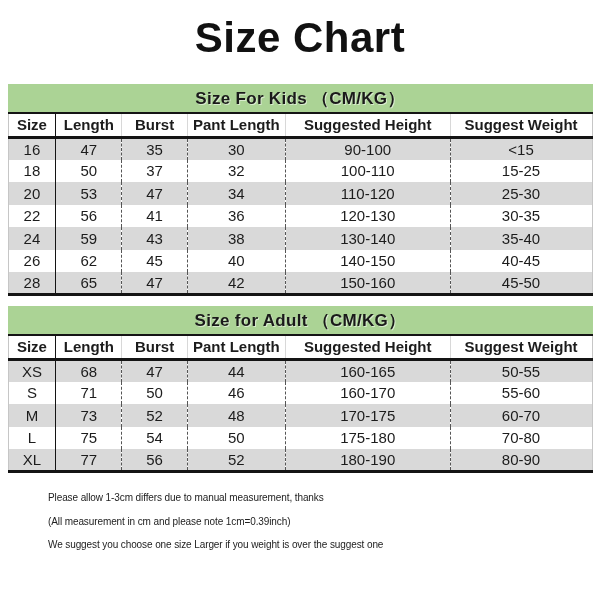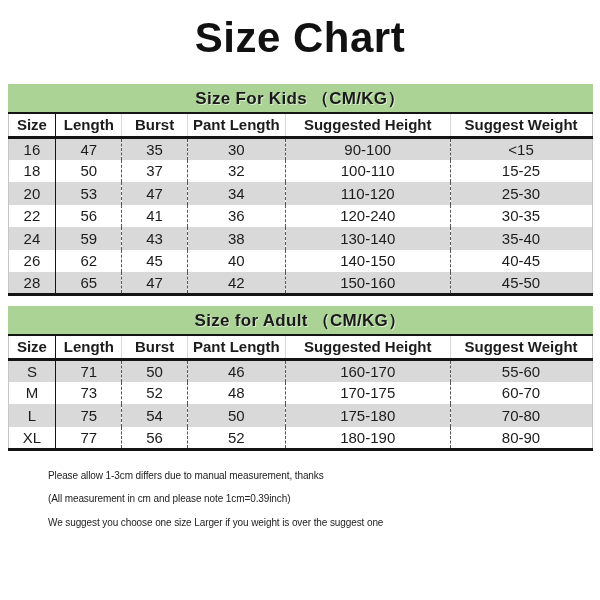--- a/index.html
+++ b/index.html
@@ -129,21 +129,21 @@
             <td>47</td>
             <td>34</td>
             <td>110-120</td>
             <td>25-30</td>
           </tr>
           <tr>
             <td>22</td>
             <td>56</td>
             <td>41</td>
             <td>36</td>
-            <td>120-240</td>
+            <td>120-130</td>
             <td>30-35</td>
           </tr>
           <tr>
             <td>24</td>
             <td>59</td>
             <td>43</td>
             <td>38</td>
             <td>130-140</td>
             <td>35-40</td>
           </tr>
@@ -175,20 +175,28 @@
             <th>Size</th>
             <th>Length</th>
             <th>Burst</th>
             <th>Pant Length</th>
             <th>Suggested Height</th>
             <th>Suggest Weight</th>
           </tr>
         </thead>
       <tbody>
           <tr>
+            <td>XS</td>
+            <td>68</td>
+            <td>47</td>
+            <td>44</td>
+            <td>160-165</td>
+            <td>50-55</td>
+          </tr>
+          <tr>
             <td>S</td>
             <td>71</td>
             <td>50</td>
             <td>46</td>
             <td>160-170</td>
             <td>55-60</td>
           </tr>
           <tr>
             <td>M</td>
             <td>73</td>

